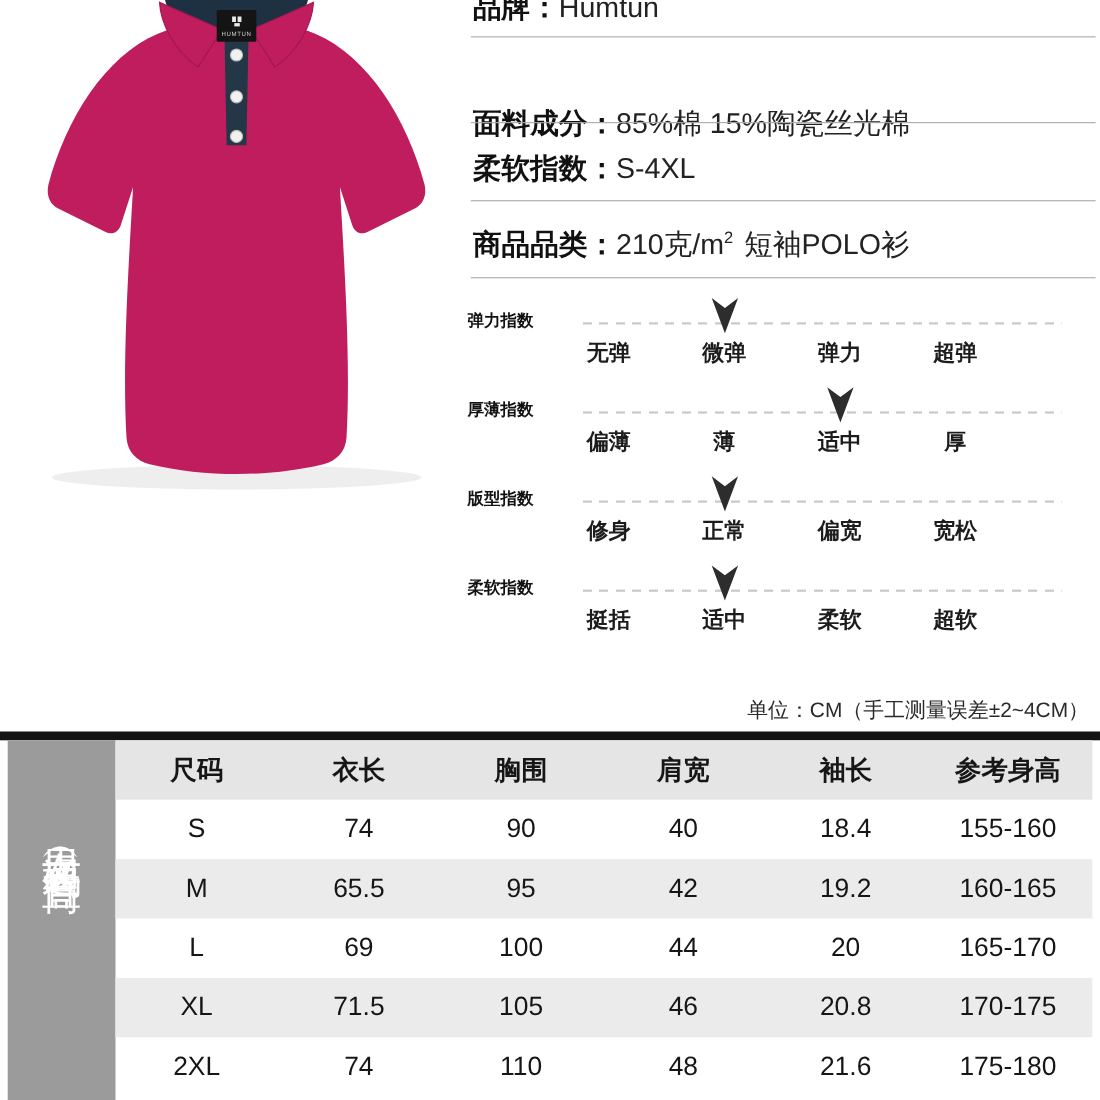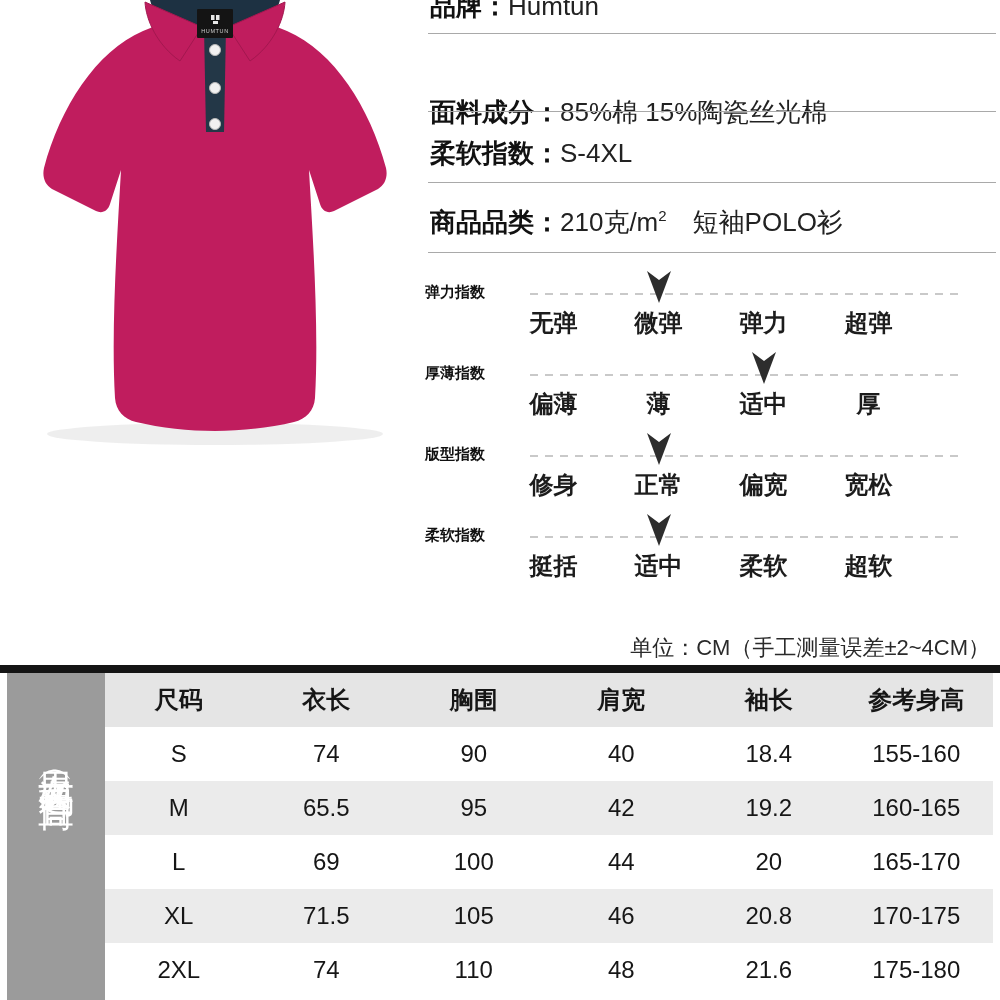--- a/index.html
+++ b/index.html
@@ -11,33 +11,33 @@
     -webkit-font-smoothing:antialiased;
   }
   
   .photo-wrap{position:absolute;left:0;top:0;width:430px;height:460px;}
   
   .divider{position:absolute;left:428px;right:4px;height:0;border-top:1px solid #a9a9a9;}
   .info-line{position:absolute;left:430px;font-size:26px;line-height:30px;white-space:nowrap;}
   .info-line .lbl{font-weight:700;color:#111;}
   .info-line .val{font-weight:400;color:#222;}
   .info-line sup{font-size:15px;vertical-align:super;line-height:0;}
-  .gap-val{margin-left:26px;}
+  .gap-val{margin-left:10px;}
   
   .indices-wrap{position:absolute;left:425px;top:253px;width:575px;}
   .index-row{position:relative;height:81px;width:575px;}
   .index-label{position:absolute;left:0;top:26px;font-size:15px;font-weight:700;line-height:26px;color:#111;}
   .scale-line{position:absolute;left:105px;width:435px;top:40px;height:2px;
     background:repeating-linear-gradient(90deg,#c9c9c9 0 8px,transparent 8px 15px);}
   .scale-options{position:absolute;left:76px;top:54px;width:420px;display:flex;}
-  .scale-options span{flex:1;text-align:center;font-size:24px;font-weight:600;color:#1c1c1c;}
+  .scale-options span{flex:1;text-align:center;font-size:20px;font-weight:600;color:#1c1c1c;}
   .arrow{position:absolute;top:17px;width:26px;height:34px;}
   .arrow svg{display:block;width:26px;height:34px;}
   
-  .unit-note{position:absolute;top:633px;right:10px;font-size:22px;color:#2a2a2a;}
+  .unit-note{position:absolute;top:633px;right:10px;font-size:19px;color:#2a2a2a;}
   
   .top-bar{position:absolute;left:0;top:665px;width:1000px;height:8px;background:#141414;}
   .side-label{position:absolute;left:7px;top:673px;width:98px;height:327px;background:#9b9b9b;overflow:hidden;}
   .side-label span{
     display:block;margin:70px auto 0 auto;
     writing-mode:vertical-rl;
     font-size:36px;letter-spacing:4px;color:#ffffff;line-height:98px;text-align:start;
   }
   .size-table{position:absolute;left:105px;top:673px;width:888px;}
   .t-row{display:grid;grid-template-columns:repeat(6,1fr);height:54px;align-items:center;

